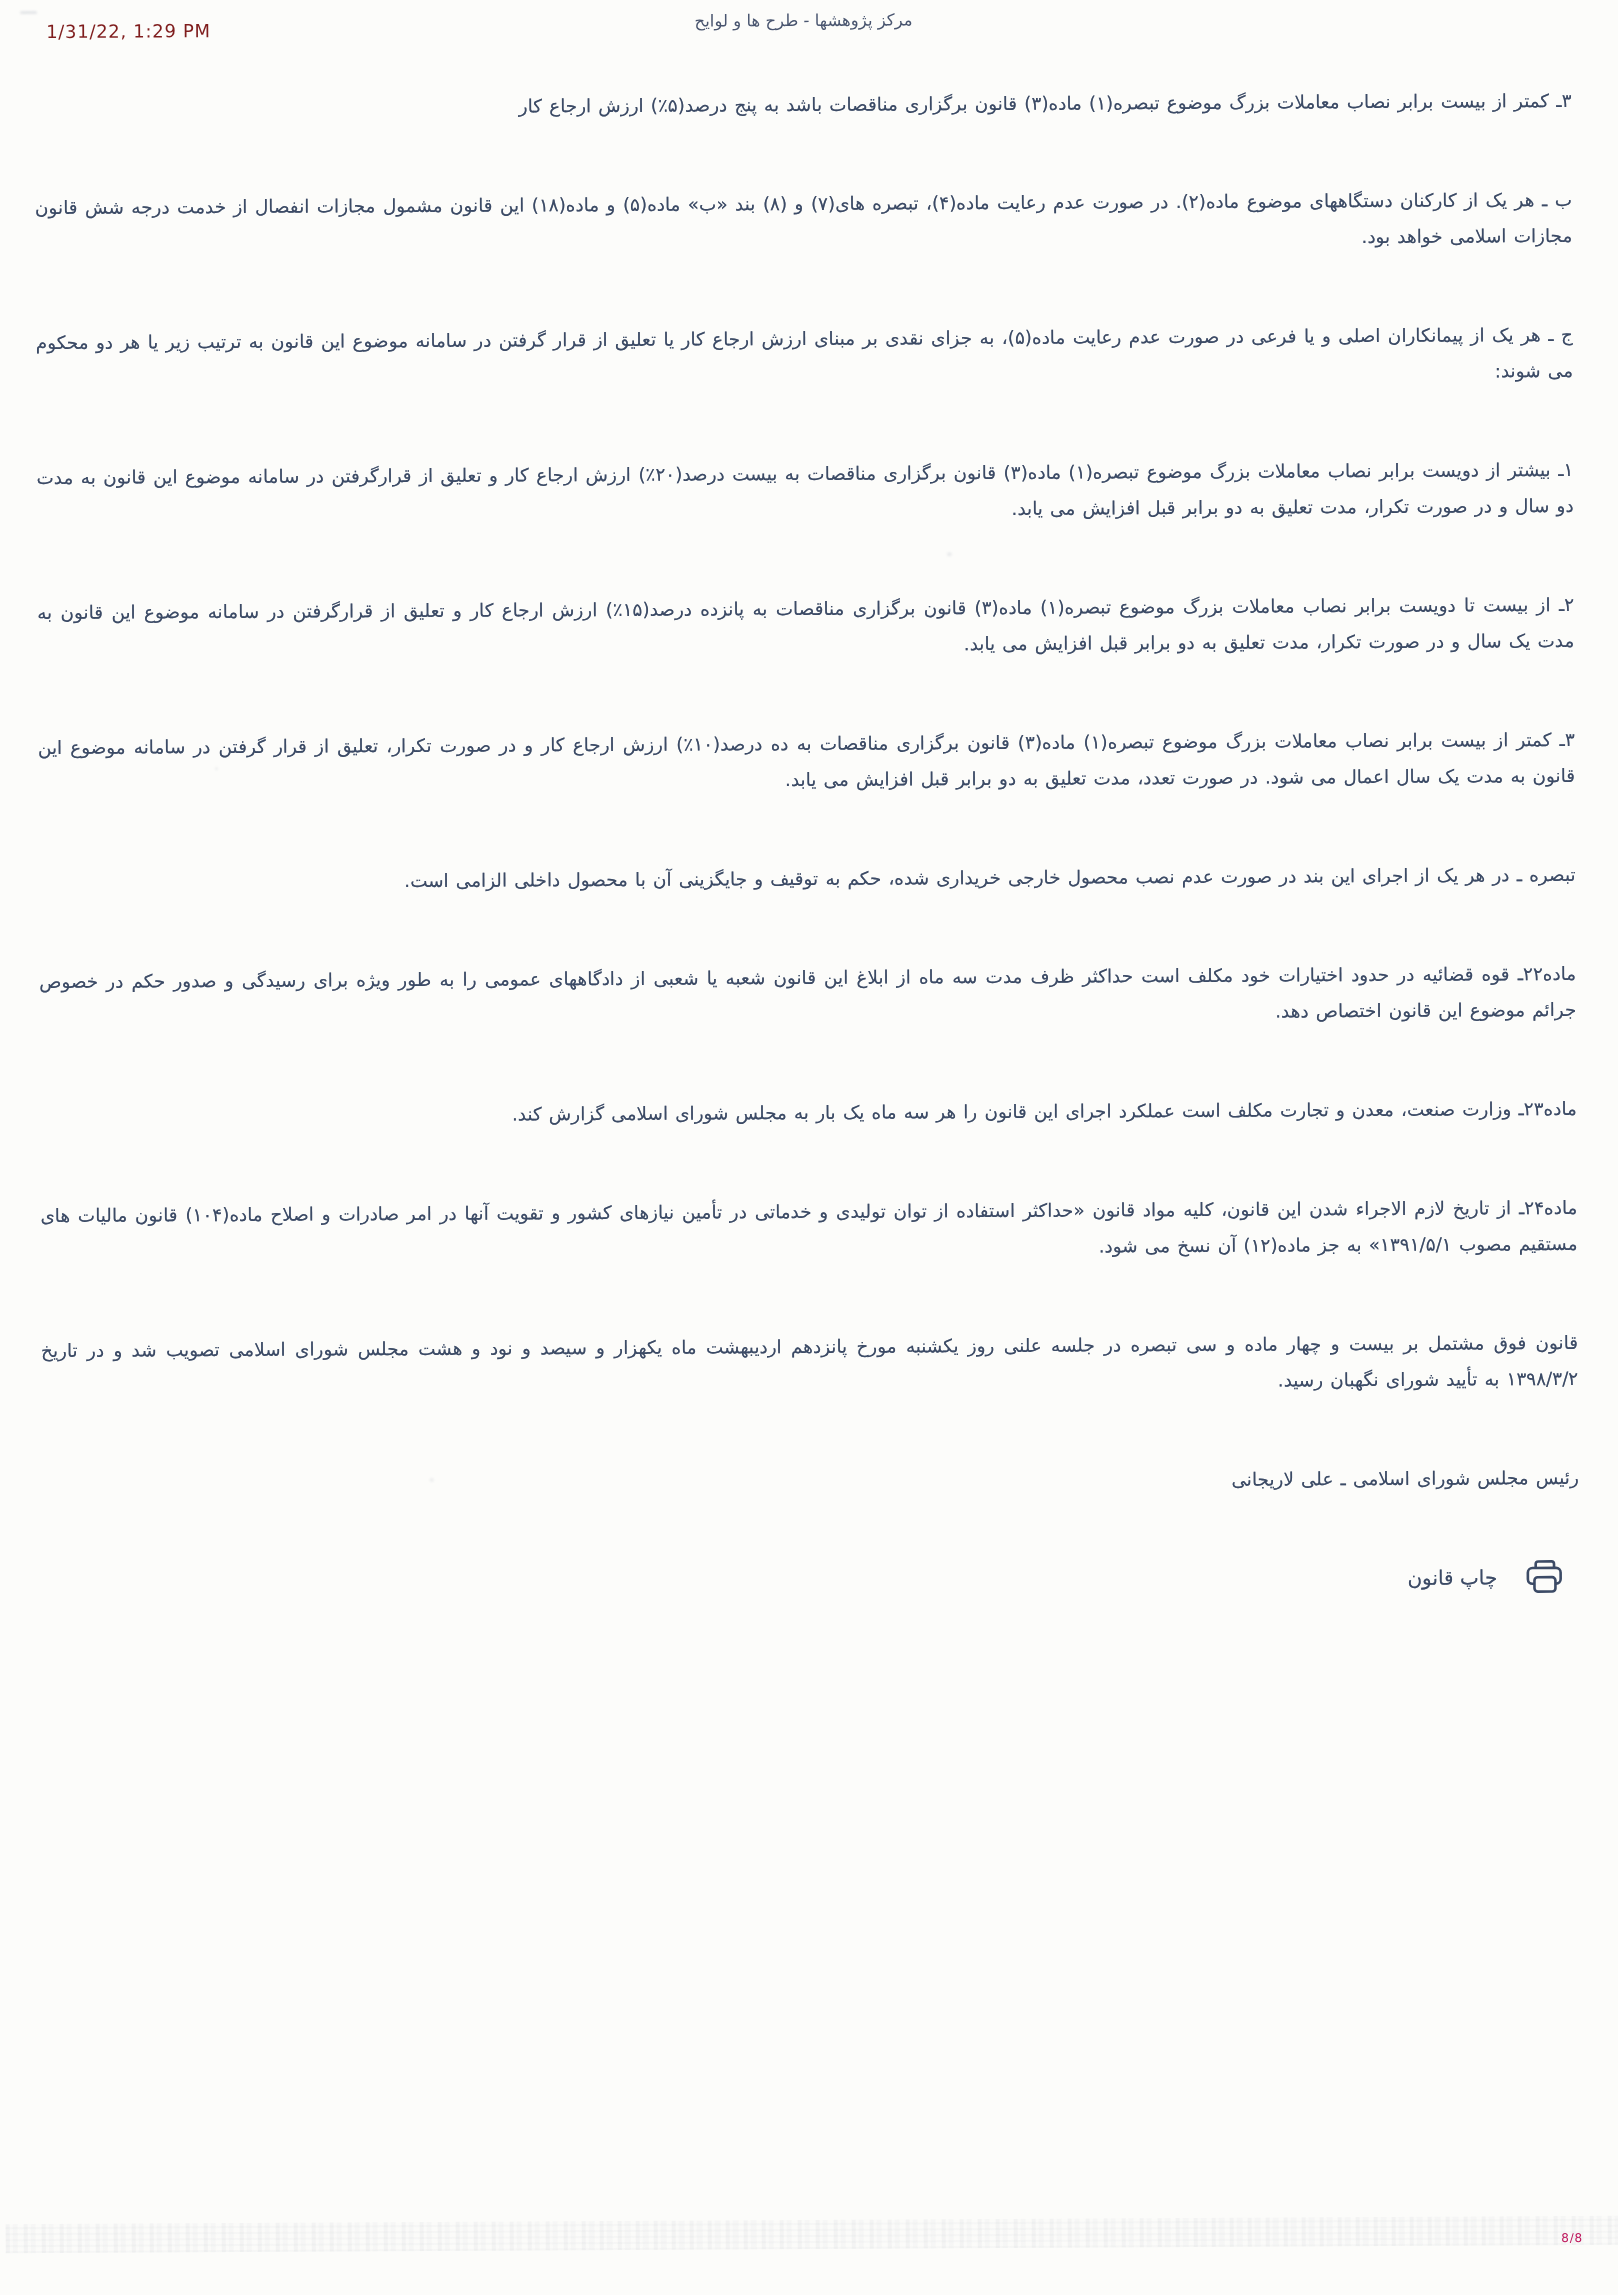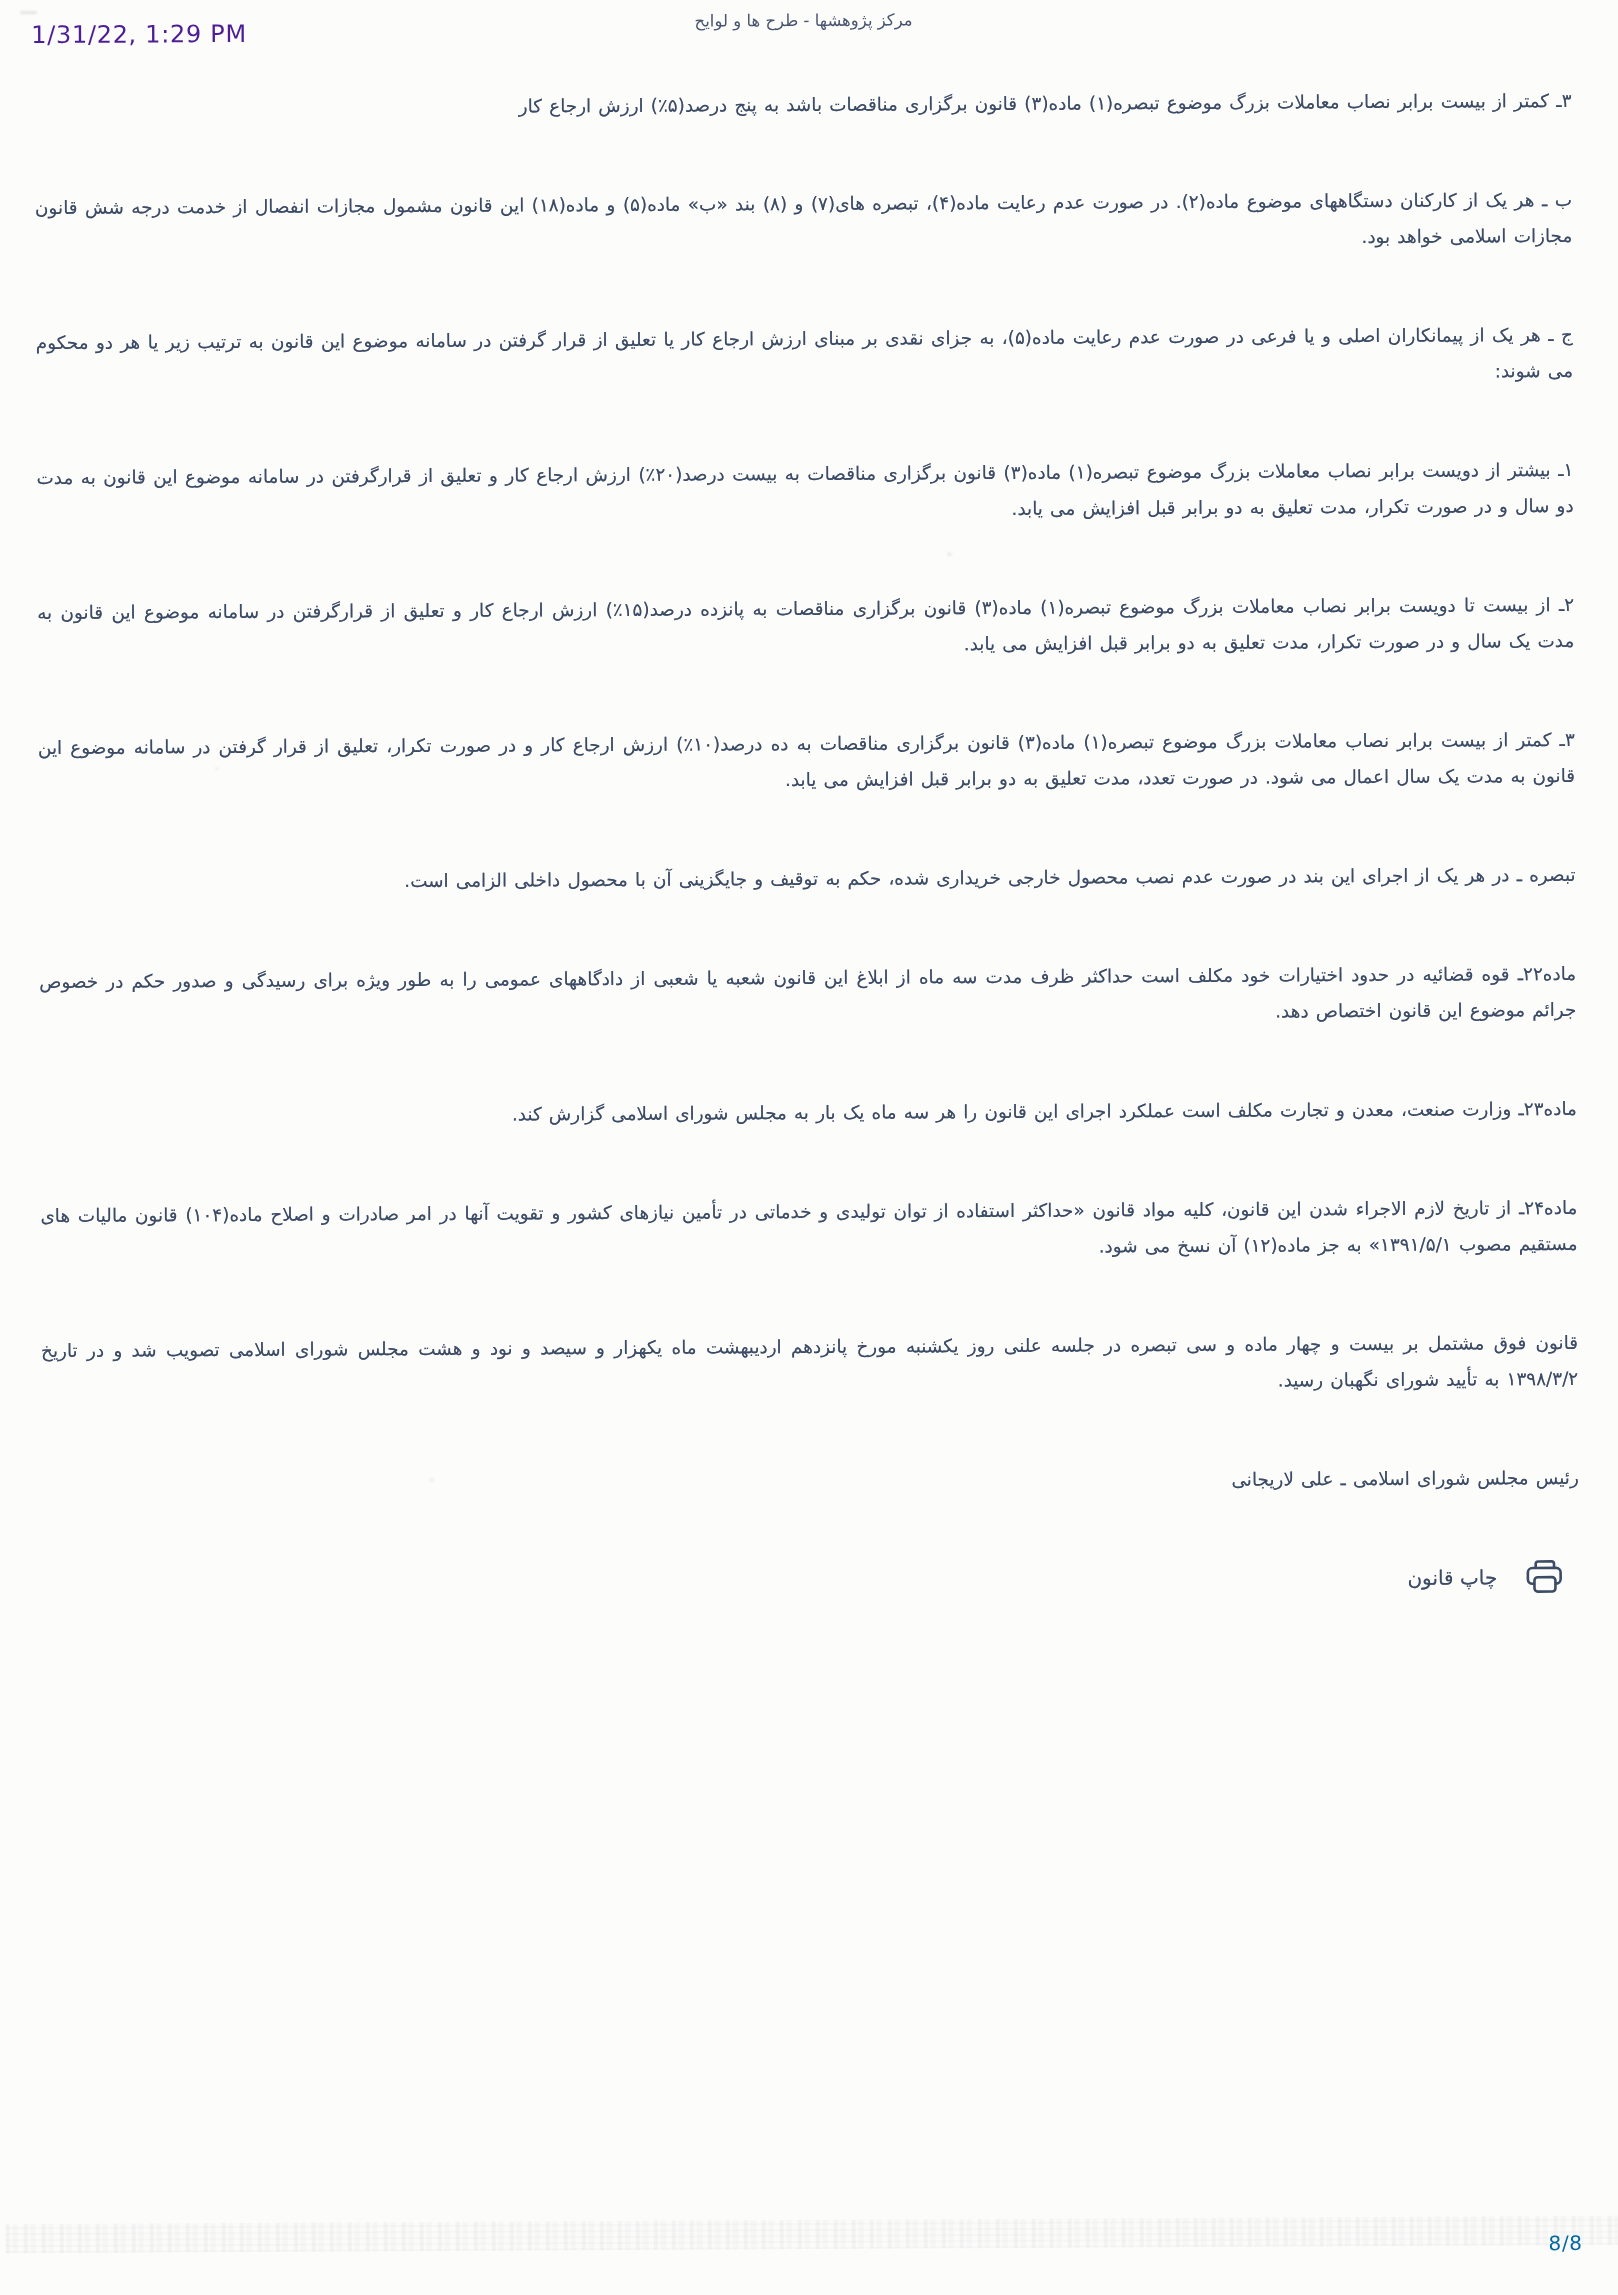--- a/index.html
+++ b/index.html
@@ -10,22 +10,22 @@
     color:#3c4b66;
     position:relative;
     overflow:hidden;
   }
   .sheet{
     position:absolute;inset:0;
     transform:rotate(-0.3deg);
   }
   
   .hdr-date{
-    position:absolute;top:17px;left:37px;
-    font-size:24px;color:#4c1d95;
+    position:absolute;top:17px;left:52px;
+    font-size:18px;color:#7f1d1d;
     letter-spacing:0.7px;
   }
   .hdr-title{
     position:absolute;top:10.5px;left:0;right:0;
     text-align:center;
     font-size:16.5px;color:#49556f;
     direction:rtl;
   }
   
   .content{
@@ -58,21 +58,21 @@
   .print-label{
     font-size:20px;
     color:#3c4b66;
     text-shadow:0 0 0.4px rgba(60,75,102,.55);
     text-align:center;
   }
   .printer-icon{width:38px;height:36px;flex:0 0 auto;}
   
   .page-num{
     position:absolute;top:2235px;right:42px;
-    font-size:20px;color:#0369a1;
+    font-size:12px;color:#be185d;
     letter-spacing:0.7px;
   }
   
   .scan-band{
     position:absolute;left:0;right:0;top:2220px;height:29px;
     background:
       repeating-linear-gradient(90deg,
         rgba(110,118,138,.085) 0 4px,
         rgba(190,195,210,.03) 4px 7.2px,
         rgba(130,138,158,.065) 7.2px 12.5px,

